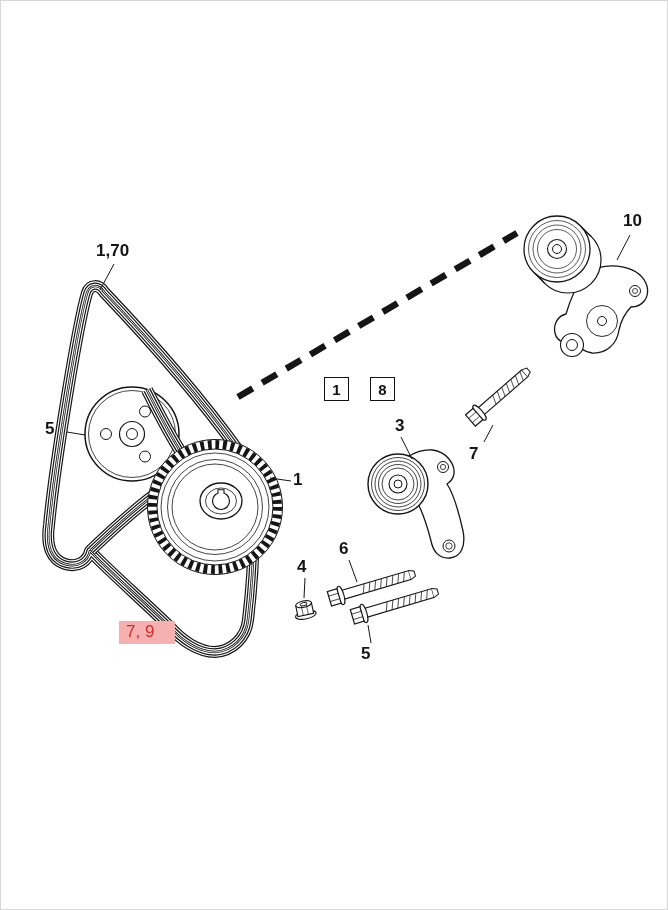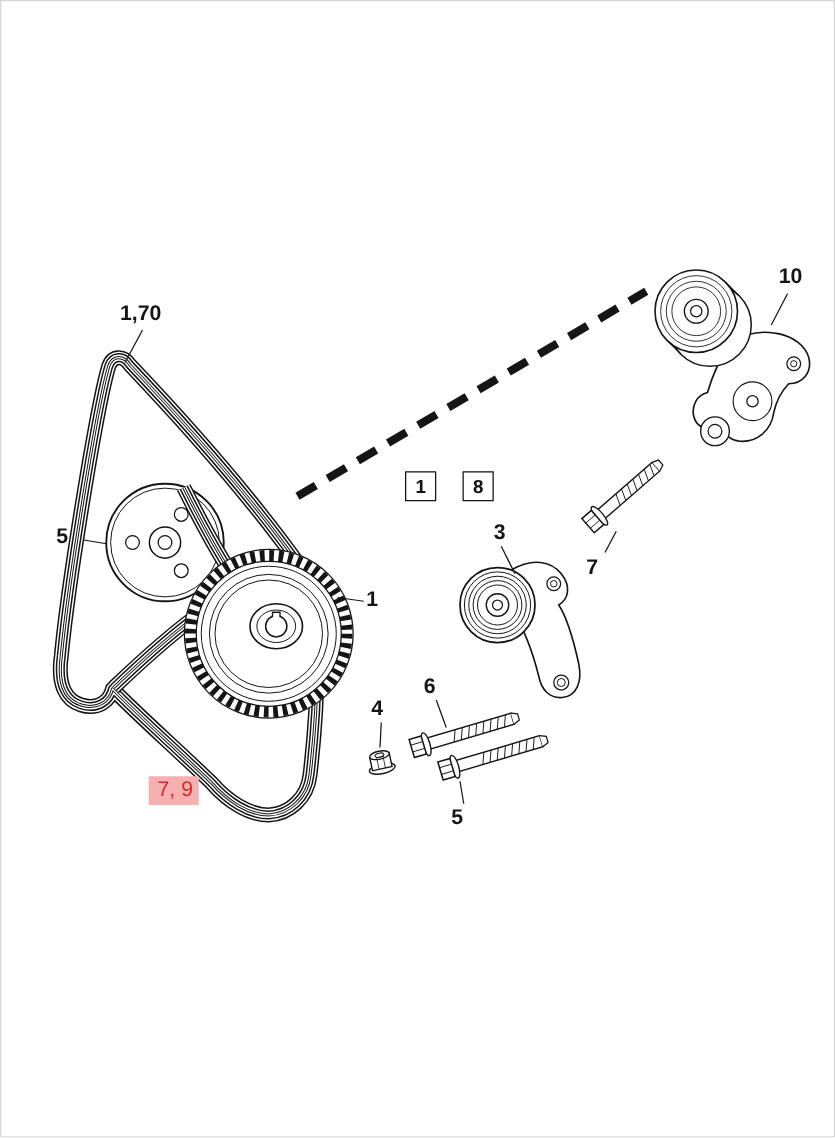--- a/index.html
+++ b/index.html
@@ -12,21 +12,21 @@
   .lbl{
     position:absolute;font-size:17px;color:#151515;line-height:1.1;
     white-space:nowrap;user-select:none;font-weight:bold;
   }
   .lbl-box{
     position:absolute;width:25px;height:24px;border:1.7px solid #111;
     background:#fff;display:flex;align-items:center;justify-content:center;
     font-weight:bold;font-size:15px;color:#111;box-sizing:border-box;
   }
   .hl{
-    position:absolute;font-size:17px;padding:2px 5px 3px 7px;line-height:1.05;
+    position:absolute;font-size:17px;padding:2px 21px 3px 7px;line-height:1.05;
     white-space:nowrap;
   }
 </style>
 </head>
 <body>
 
 <div class="stage">
 
   <svg class="art" width="668" height="910" viewBox="0 0 668 910">
     <defs>

